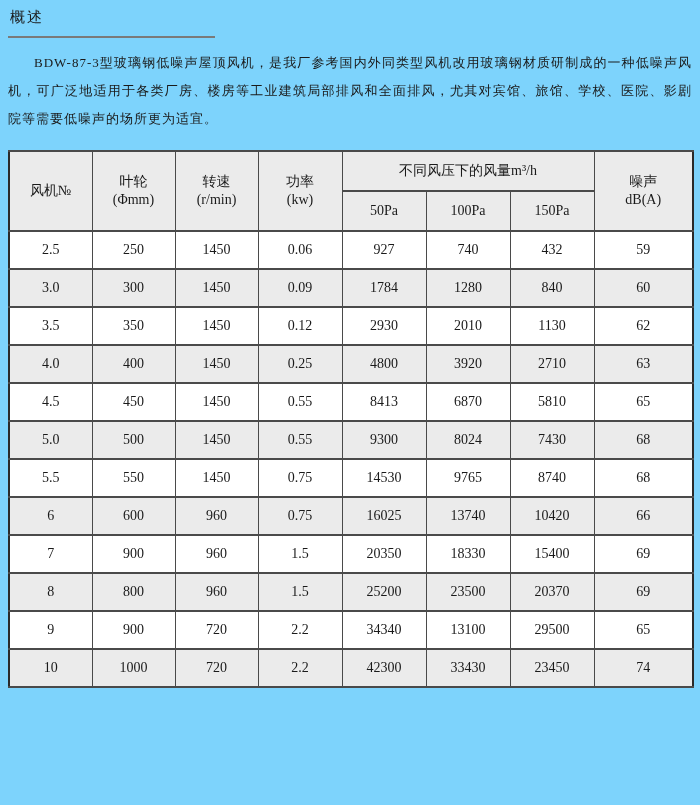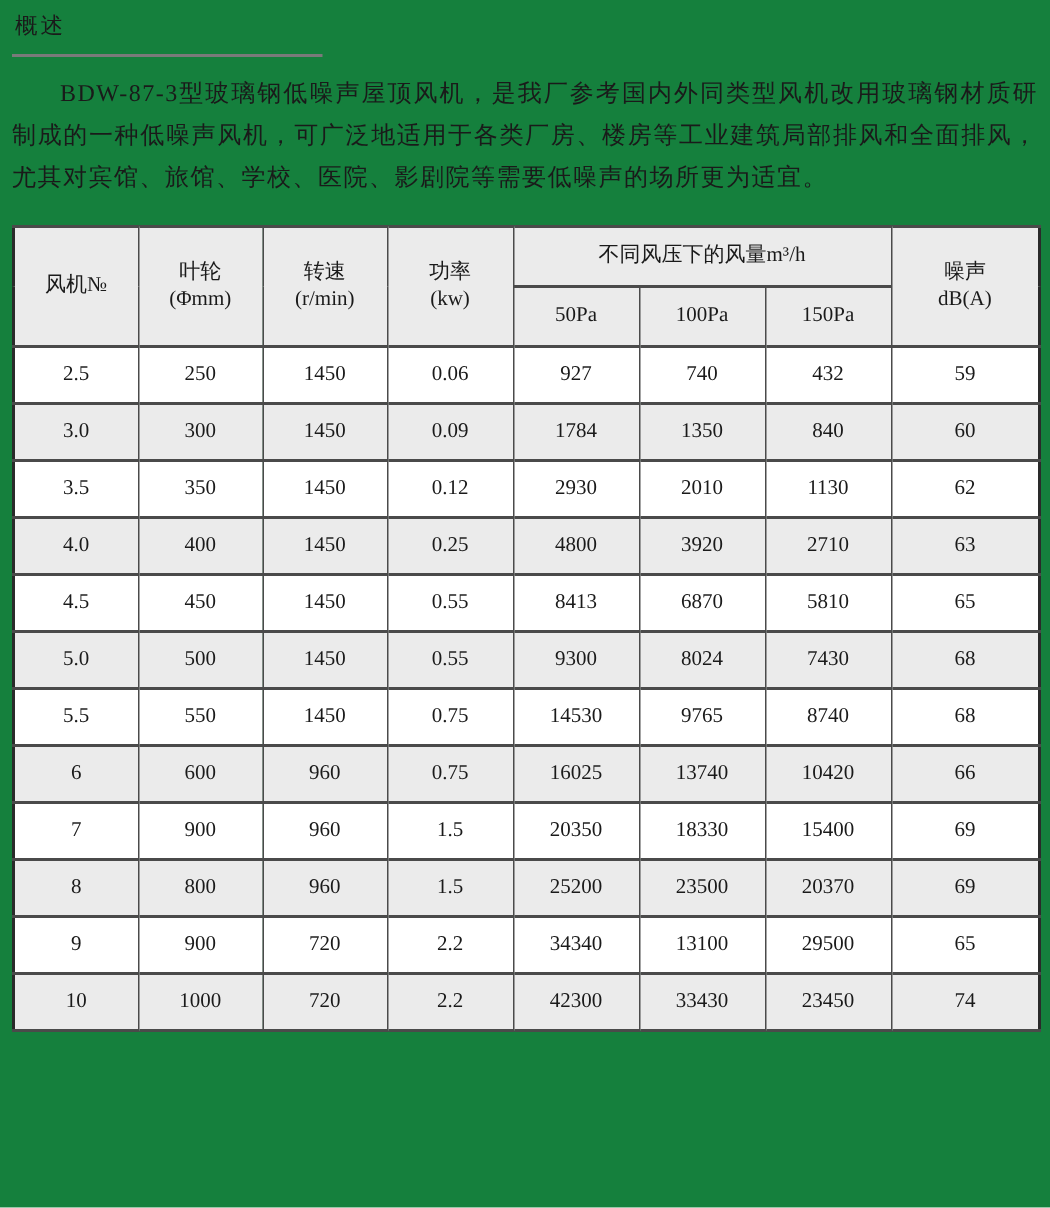--- a/index.html
+++ b/index.html
@@ -7,38 +7,38 @@
     margin: 0;
     padding: 0;
     background: #ffffff;
     font-family: "Liberation Serif", "DejaVu Serif", serif;
     color: #1a1a1a;
   }
   .page {
     width: 700px;
     height: 805px;
     padding: 8px 8px 0 8px;
-    background: #15803d;
+    background: #7dd3fc;
     overflow: hidden;
   }
   .section-heading {
     font-size: 15px;
     font-weight: normal;
     margin: 0;
     padding: 0 0 9px 2px;
     letter-spacing: 2px;
     border-bottom: 2px solid #7a7a7a;
   }
   .heading-overview { width: 207px; }
   .heading-params { width: 282px; margin-top: 42px; }
   .body-text { margin-top: 11px; }
   .body-text p {
     margin: 0;
     text-indent: 2em;
-    font-size: 16px;
+    font-size: 13px;
     line-height: 28px;
     text-align: justify;
     letter-spacing: 1px;
   }
   table.perf {
     margin-top: 17px;
     width: 684px;
     border-collapse: collapse;
     table-layout: fixed;
     border: 2px solid #2a2a2a;
@@ -137,21 +137,21 @@
           <td>740</td>
           <td>432</td>
           <td>59</td>
         </tr>
         <tr class="alt">
           <td>3.0</td>
           <td>300</td>
           <td>1450</td>
           <td>0.09</td>
           <td>1784</td>
-          <td>1350</td>
+          <td>1280</td>
           <td>840</td>
           <td>60</td>
         </tr>
         <tr>
           <td>3.5</td>
           <td>350</td>
           <td>1450</td>
           <td>0.12</td>
           <td>2930</td>
           <td>2010</td>

